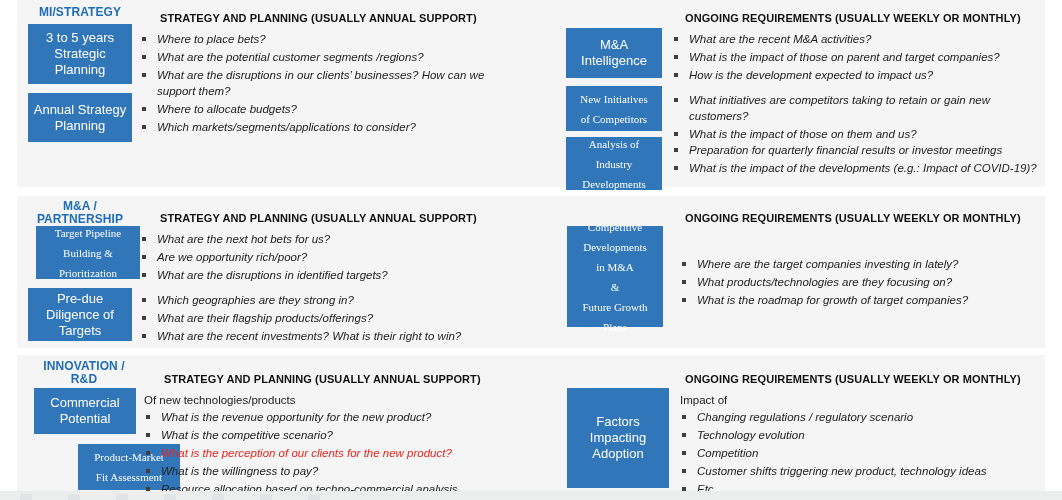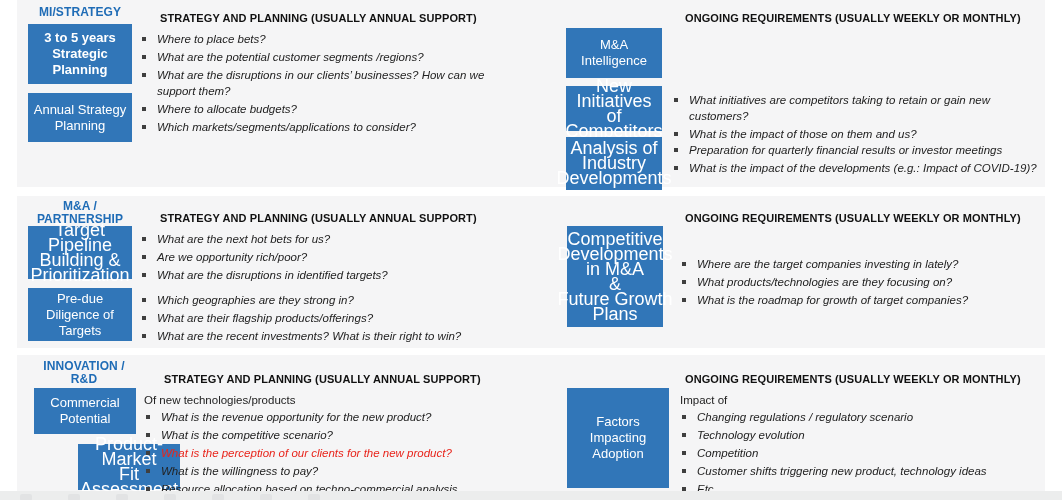--- a/index.html
+++ b/index.html
@@ -54,21 +54,21 @@
     display: flex;
     align-items: center;
     justify-content: center;
     text-align: center;
     font-size: 13px;
     line-height: 16px;
     box-sizing: border-box;
     padding: 2px 3px;
     white-space: pre-line;
   }
-  .bluebox.small { font-size: 18px; line-height: 15px; }
+  .bluebox.small { font-size: 11px; line-height: 20px; font-family: Liberation Serif, serif; }
 
   
   .col-head {
     position: absolute;
     color: #111111;
     font-weight: bold;
     font-size: 11px;
     letter-spacing: 0.1px;
     white-space: nowrap;
   }
@@ -127,21 +127,21 @@
 </style>
 </head>
 <body>
 
 <div id="slide">
 
   <div class="panel p1"></div>
 
   <div class="cat-label" style="left:24px; top:6px; width:112px;">MI/STRATEGY</div>
 
-  <div class="bluebox" style="left:28px; top:24px; width:104px; height:60px;font-weight:bold;">3 to 5 years
+  <div class="bluebox" style="left:28px; top:24px; width:104px; height:60px;">3 to 5 years
 Strategic
 Planning</div>
 
   <div class="bluebox" style="left:28px; top:93px; width:104px; height:49px;">Annual Strategy
 Planning</div>
 
   <div class="col-head" style="left:160px; top:12px;">STRATEGY AND PLANNING (USUALLY ANNUAL SUPPORT)</div>
 
   <div class="bullets" style="left:140px; top:31px; width:345px;">
     <ul>
@@ -163,41 +163,48 @@
 
   <div class="bluebox small" style="left:566px; top:86px; width:96px; height:45px;">New Initiatives
 of Competitors</div>
 
   <div class="bluebox small" style="left:566px; top:137px; width:96px; height:53px;">Analysis of
 Industry
 Developments</div>
 
   <div class="col-head" style="left:685px; top:12px;">ONGOING REQUIREMENTS (USUALLY WEEKLY OR MONTHLY)</div>
 
+  <div class="bullets" style="left:672px; top:31px; width:370px;">
+    <ul>
+      <li>What are the recent M&amp;A activities?</li>
+      <li>What is the impact of those on parent and target companies?</li>
+      <li>How is the development expected to impact us?</li>
+    </ul>
+  </div>
 
   <div class="bullets" style="left:672px; top:92px; width:330px;">
     <ul>
       <li>What initiatives are competitors taking to retain or gain new customers?</li>
       <li>What is the impact of those on them and us?</li>
     </ul>
   </div>
 
   <div class="bullets" style="left:672px; top:142px; width:370px;">
     <ul>
       <li>Preparation for quarterly financial results or investor meetings</li>
       <li>What is the impact of the developments (e.g.: Impact of COVID-19)?</li>
     </ul>
   </div>
 
   <div class="panel p2"></div>
 
   <div class="cat-label" style="left:24px; top:200px; width:112px; white-space:pre-line;">M&amp;A /
 PARTNERSHIP</div>
 
-  <div class="bluebox small" style="left:28px; top:226px; width:104px; height:53px;">Target Pipeline
+  <div class="bluebox small" style="left:36px; top:226px; width:104px; height:53px;">Target Pipeline
 Building &amp;
 Prioritization</div>
 
   <div class="bluebox" style="left:28px; top:288px; width:104px; height:53px;">Pre-due
 Diligence of
 Targets</div>
 
   <div class="col-head" style="left:160px; top:212px;">STRATEGY AND PLANNING (USUALLY ANNUAL SUPPORT)</div>
 
   <div class="bullets" style="left:140px; top:231px; width:345px;">

